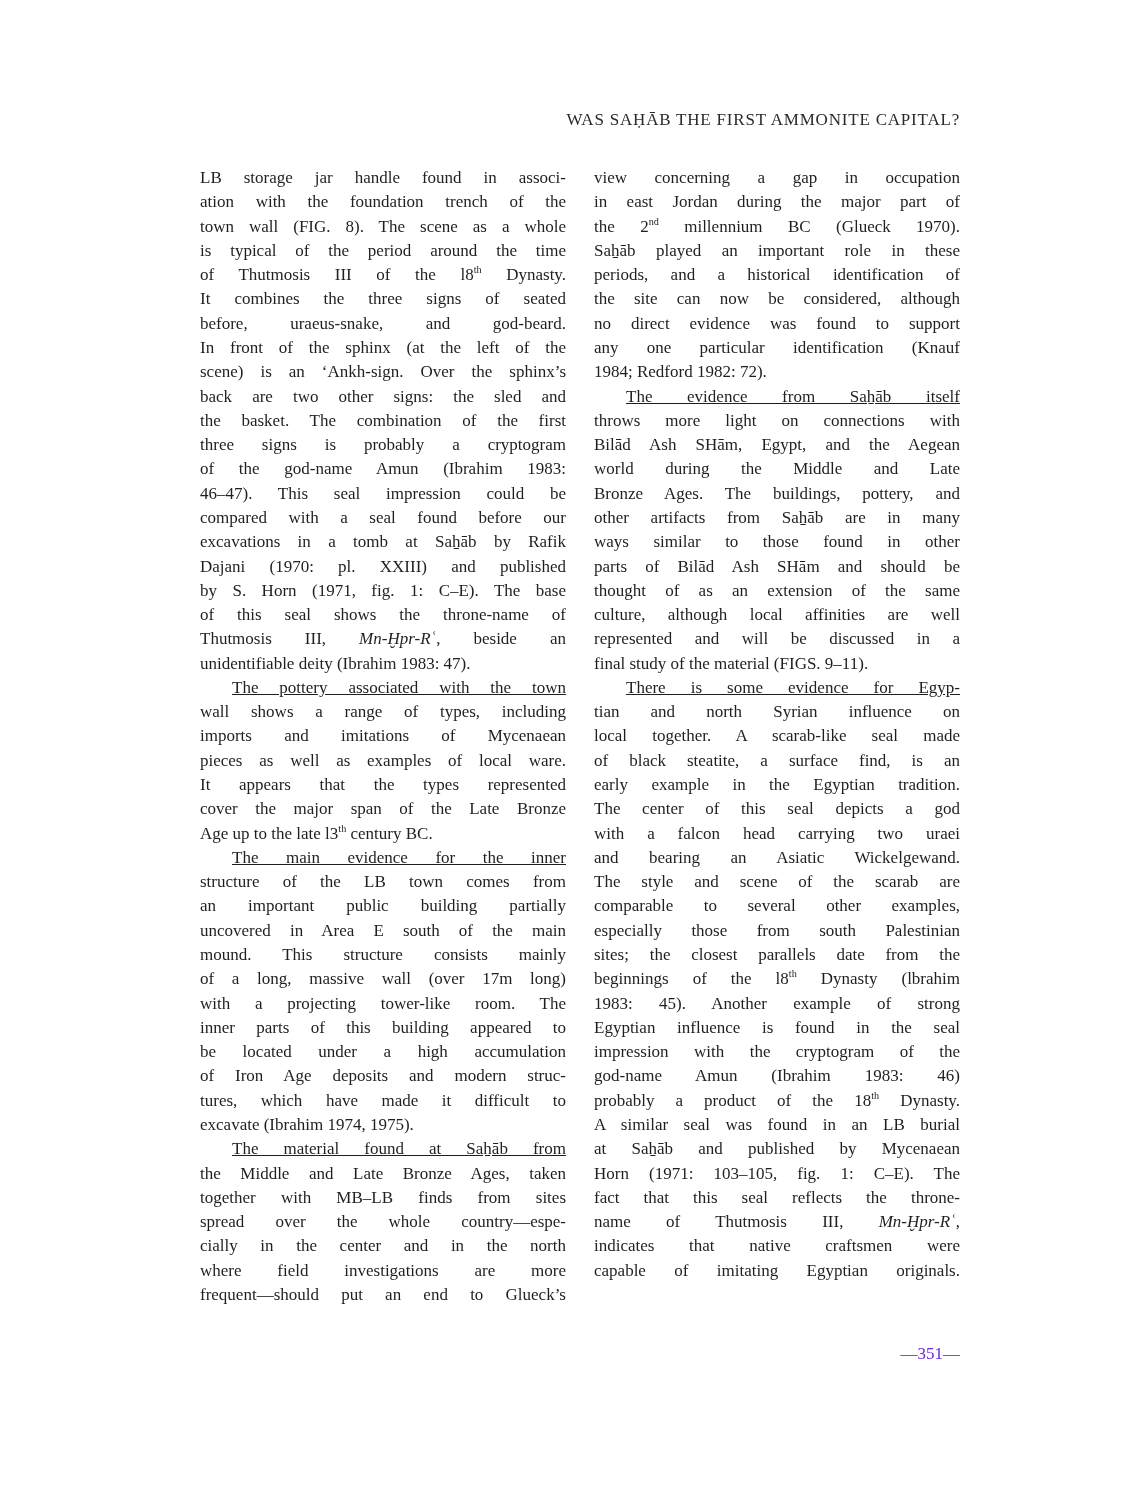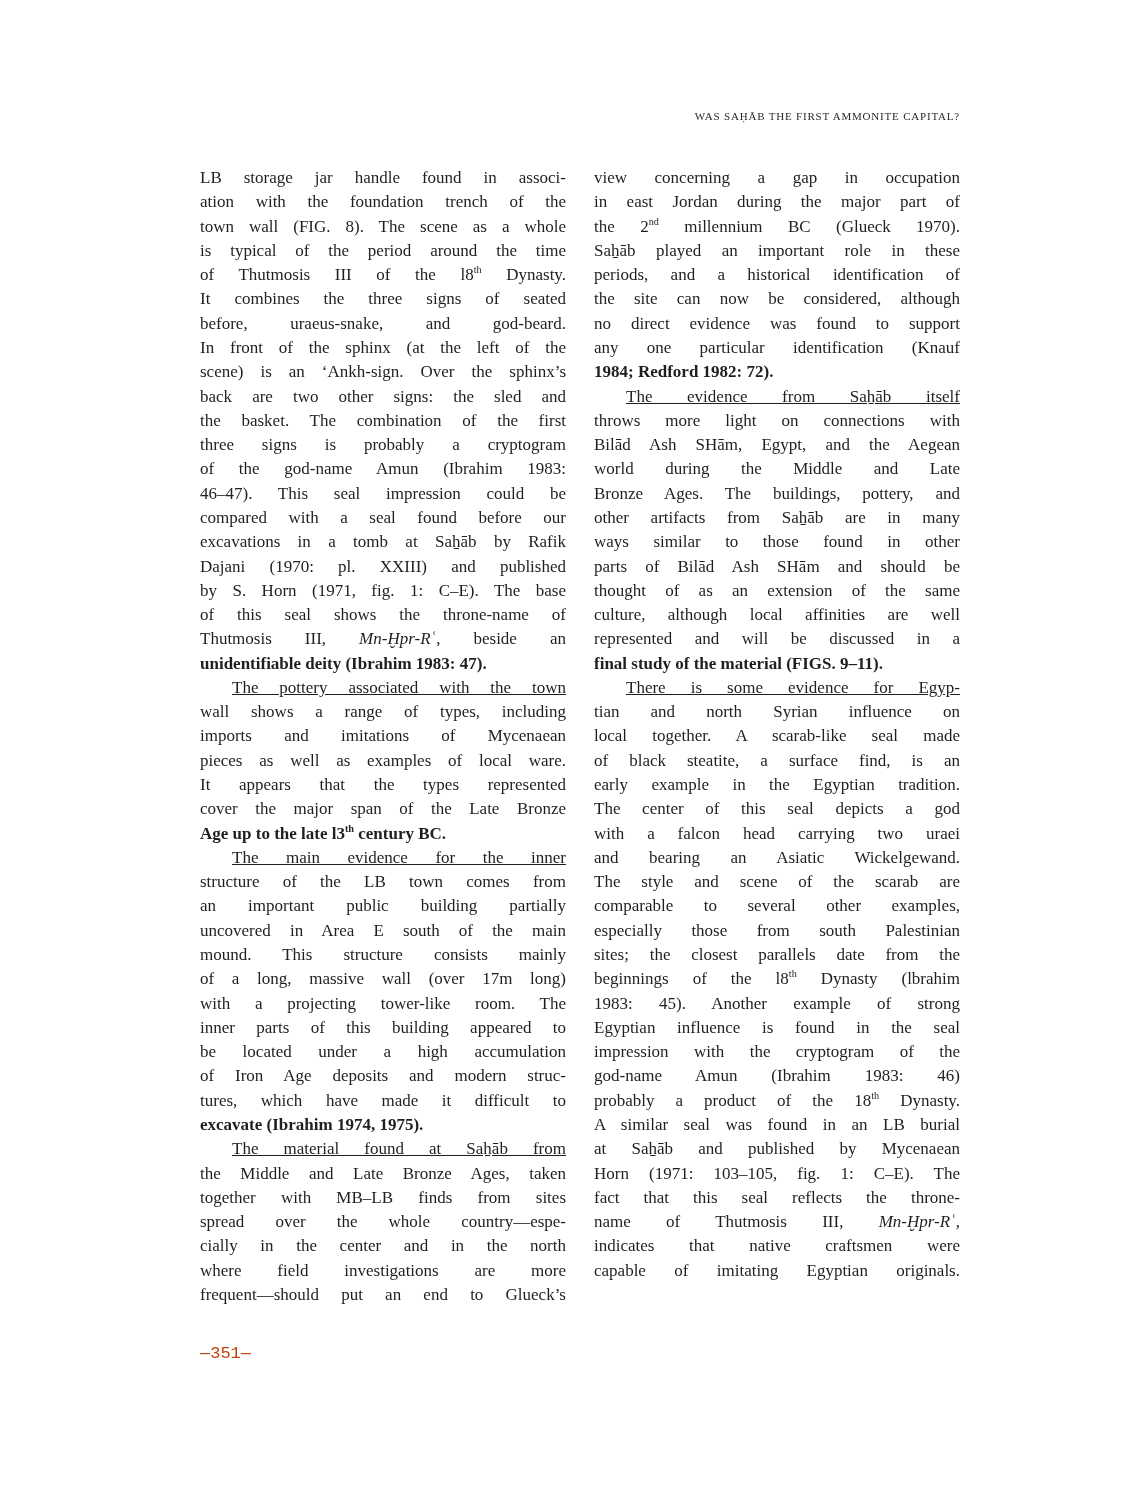--- a/index.html
+++ b/index.html
@@ -15,21 +15,21 @@
     color: #1f1f1f;
     font-family: "Liberation Serif", "DejaVu Serif", serif;
     overflow: hidden;
   }
   .running-head {
     position: absolute;
     top: 110px;
     left: 200px;
     width: 760px;
     text-align: right;
-    font-size: 11px;
+    font-size: 17px;
     letter-spacing: 0.8px;
     color: #2a2a2a;
   }
   .text-block {
     position: absolute;
     top: 166px;
     left: 200px;
     width: 760px;
     display: flex;
     gap: 28px;
@@ -39,40 +39,38 @@
     font-size: 17px;
   }
   .line {
     line-height: 24.28px;
     text-align: justify;
     text-align-last: justify;
     white-space: normal;
   }
   .line.last {
     text-align-last: left;
-    font-weight: bold;
   }
   .para.indent .line:first-child {
     text-indent: 32px;
     text-decoration: underline;
   }
   sup {
     font-size: 0.6em;
     line-height: 0;
     vertical-align: super;
   }
   .page-footer {
     position: absolute;
     top: 1344px;
     left: 200px;
     width: 760px;
-    text-align: left;
+    text-align: right;
     font-size: 17px;
-    color: #c2410c;
-    font-family: Liberation Mono, monospace;
+    color: #6d28d9;
   }
 </style>
 </head>
 <body>
 
 <div class="page">
   <div class="running-head">WAS SAḤĀB THE FIRST AMMONITE CAPITAL?</div>
 
   <div class="text-block">
     <div class="column">

